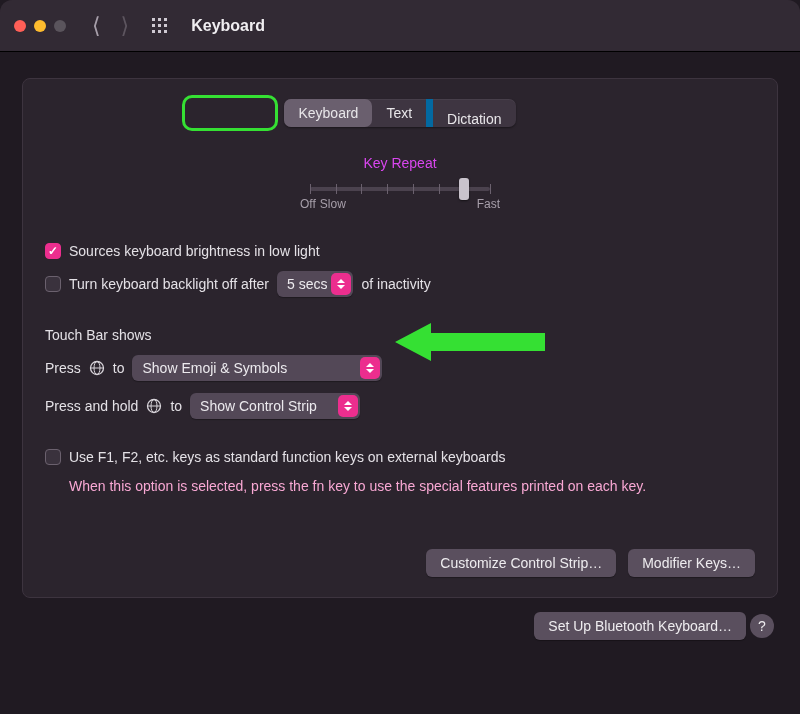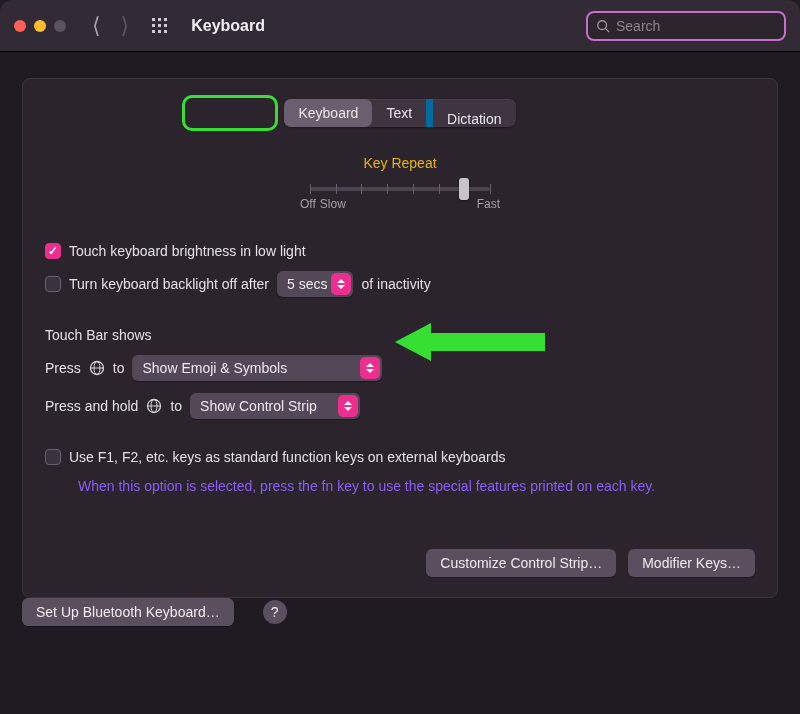--- a/index.html
+++ b/index.html
@@ -92,21 +92,21 @@
   }
   .tab-highlight {
     position:absolute;
     border:3px solid #35e033;
     border-radius:10px;
     pointer-events:none;
   }
   
   .sliders { display:flex; justify-content:space-around; gap:40px; margin-bottom:32px; }
   .slider-block { display:flex; flex-direction:column; align-items:center; }
-  .slider-label { font-size:14px; color:#eab308; margin-bottom:16px; }
+  .slider-label { font-size:14px; color:#d946ef; margin-bottom:16px; }
   .slider-track {
     width:180px;
     height:4px;
     background:#4b424e;
     border-radius:2px;
     position:relative;
     margin-bottom:6px;
   }
   .slider-tick {
     position:absolute;
@@ -187,21 +187,21 @@
     margin-bottom:2px;
   }
   .select .arrows::after {
     content:"";
     border-left:4px solid transparent;
     border-right:4px solid transparent;
     border-top:4px solid #fff;
   }
   .globe-icon { display:inline-flex; align-items:center; }
   .section-gap { height:18px; }
-  .helper-text { margin-left:33px; color:#8b5cf6; font-size:14px; line-height:1.4; }
+  .helper-text { margin-left:24px; color:#f9a8d4; font-size:14px; line-height:1.4; }
   .arrow-annot {
     position:absolute;
     pointer-events:none;
   }
   .bottom-buttons {
     display:flex;
     justify-content:flex-end;
     gap:12px;
     margin-top:52px;
   }
@@ -212,22 +212,24 @@
     padding:1px 14px;
     display:inline-flex;
     align-items:center;
     color:#eeecef;
     font-size:14px;
     cursor:pointer;
     box-shadow:0 1px 1px rgba(0,0,0,.3);
   }
   .outer-bottom {
     display:flex;
-    align-items:center;
-    gap:29px;
+    justify-content:flex-end;
+    align-items:center;
+    gap:4px;
+    margin-top:14px;
     padding-right:4px;
   }
   .help-btn {
     width:24px;
     height:24px;
     border-radius:50%;
     background:#5a4f5e;
     display:inline-flex;
     align-items:center;
     justify-content:center;
@@ -259,27 +261,20 @@
         <rect x="1" y="7" width="3" height="3"></rect>
           <rect x="7" y="7" width="3" height="3"></rect>
           <rect x="13" y="7" width="3" height="3"></rect>
         <rect x="1" y="13" width="3" height="3"></rect>
           <rect x="7" y="13" width="3" height="3"></rect>
           <rect x="13" y="13" width="3" height="3"></rect>
       </g>
     </svg>
   </span>
   <span class="title">Keyboard</span>
-  <div class="search-wrap">
-    <svg width="14" height="14" viewBox="0 0 16 16">
-      <circle cx="7" cy="7" r="5" stroke="#9c949f" stroke-width="1.6" fill="none"></circle>
-      <line x1="11" y1="11" x2="15" y2="15" stroke="#9c949f" stroke-width="1.6"></line>
-    </svg>
-    <input type="text" placeholder="Search" style="">
-  </div>
 </div>
 
 <div class="main">
   <div class="panel">
 
     <div class="tabs-wrap">
       <div class="tabs">
         <div class="tab active">
             <span>Keyboard</span>
           </div>
@@ -310,21 +305,21 @@
         <div class="slider1-ends">
           <span>Off</span>
           <span>Slow</span>
           <span style="margin-left:auto">Fast</span>
         </div>
       </div>
     </div>
 
     <div class="row">
       <span class="checkbox checked"></span>
-      <span class="text">Touch keyboard brightness in low light</span>
+      <span class="text">Sources keyboard brightness in low light</span>
     </div>
 
     <div class="row">
       <span class="checkbox"></span>
       <span class="text">Turn keyboard backlight off after</span>
       <span class="select">
         <span>5 secs</span>
         <span class="arrows"></span>
       </span>
       <span class="text">of inactivity</span>

